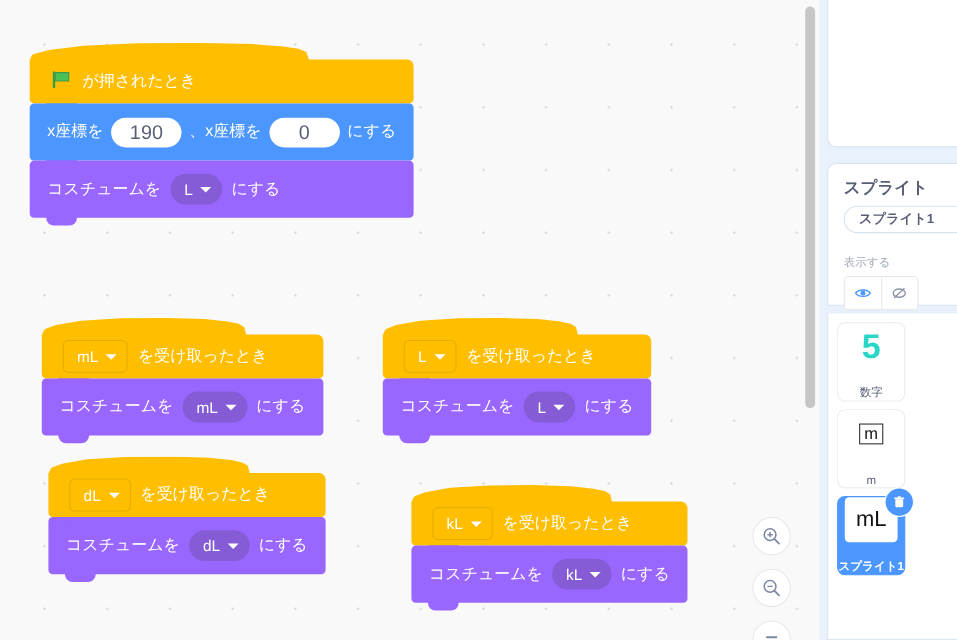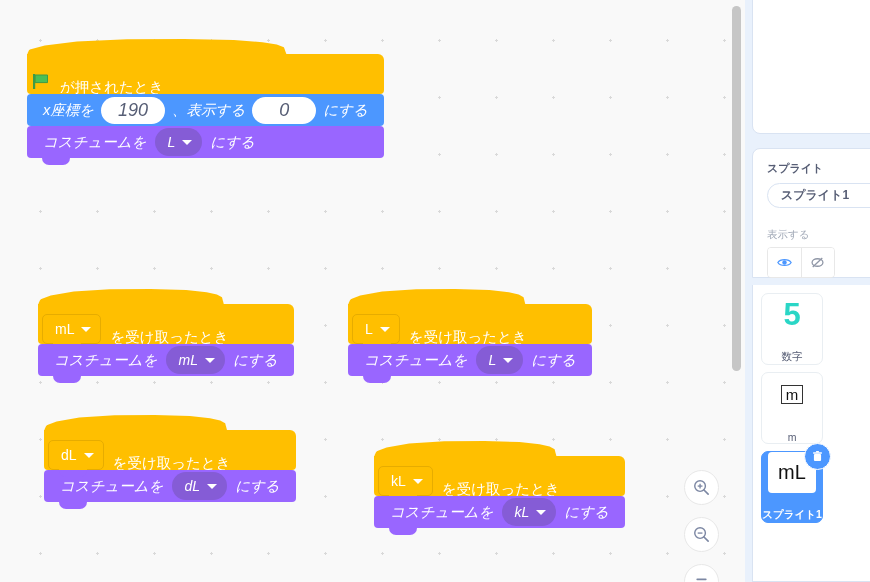--- a/index.html
+++ b/index.html
@@ -23,39 +23,38 @@
 
   
   .blk{position:relative;display:flex;align-items:center;box-sizing:border-box;
        color:#fff;font-size:14.5px;white-space:nowrap;}
   .blk .txt{line-height:1;}
 
   
   .hat{
     background:#FFBF00;
     border-radius:0 6px 4px 4px;
-    padding:0 16px 0 4px;
+    padding:0 16px 0 19px;
     height:40px;
     margin-top:16px;
-    align-items:flex-end;
   }
   .hat::before{
     content:"";position:absolute;left:0;top:-15px;width:100%;height:18px;
     background:#FFBF00;
     border-radius:40px 40px 0 0 / 26px 26px 0 0;
     clip-path:polygon(0 100%, 0 62%, 5% 36%, 14% 14%, 28% 2%, 44% 0, 58% 6%, 66% 18%, 70% 30%, 72% 46%, 73% 100%);
   }
   .hat::after{
     content:"";position:absolute;left:15px;bottom:-7px;width:28px;height:8px;
     background:#FFBF00;border-radius:0 0 7px 7px;
   }
 
   
   .stack{
-    height:32px;border-radius:4px;padding:0 16px;font-style:italic;
+    height:52px;border-radius:4px;padding:0 16px;
   }
   .stack::before{
     content:"";position:absolute;left:15px;top:0px;width:28px;height:7px;
     background:inherit;border-radius:0 0 7px 7px;z-index:0;
   }
   .stack::after{
     content:"";position:absolute;left:15px;bottom:-7px;width:28px;height:8px;
     background:inherit;border-radius:0 0 7px 7px;
   }
   .motion{background:#4C97FF;}
@@ -91,21 +90,21 @@
   #vscroll{position:absolute;left:731px;top:0;width:11px;height:582px;background:#F9F9F9;}
   #vthumb{position:absolute;left:732px;top:6px;width:9px;height:365px;background:#C6C6C6;border-radius:5px;}
 
   
   #stagewrap{position:absolute;left:745px;top:0;width:125px;height:140px;background:#E9F1FC;}
   #stage{position:absolute;left:752px;top:-8px;width:132px;height:140px;background:#fff;
          border:1px solid #D9E3F2;border-radius:8px;}
   #rightpanel{position:absolute;left:745px;top:140px;width:125px;height:442px;background:#E9F1FC;}
   #spriteinfo{position:absolute;left:752px;top:148px;width:132px;height:130px;background:#fff;
               border:1px solid #D9E3F2;border-radius:8px 8px 0 0;box-sizing:border-box;padding:12px 14px 0 14px;}
-  .lbl{font-size:11px;color:#575E75;font-weight:bold;}
+  .lbl{font-size:15px;color:#575E75;font-weight:bold;}
   .lbl2{font-size:10.5px;color:#A0A8B6;}
   #namefield{margin-top:7px;height:25px;border:1px solid #D9E3F2;border-radius:14px;
              display:flex;align-items:center;padding-left:13px;font-size:12px;color:#575E75;font-weight:bold;
              width:118px;box-sizing:border-box;}
   #showrow{margin-top:20px;}
   #toggles{margin-top:5px;display:flex;width:66px;height:29px;border:1px solid #E8E8E8;border-radius:4px;overflow:hidden;}
   .tgl{flex:1;display:flex;align-items:center;justify-content:center;background:#fff;}
   .tgl+.tgl{border-left:1px solid #E8E8E8;}
 
   #spritelist{position:absolute;left:752px;top:285px;width:132px;height:297px;background:#fff;
@@ -135,21 +134,21 @@
         <svg width="19" height="19" viewBox="0 0 19 19">
           <rect x="2" y="2" width="2.2" height="15" fill="#3E9B46"></rect>
           <path d="M4.2 3 L16.5 3 L16.5 10.6 L4.2 10.6 Z" fill="#4CBF56" stroke="#3E9B46" stroke-width="1"></path>
         </svg>
       </span>
       <span class="txt">が押されたとき</span>
     </div>
     <div class="blk stack motion">
       <span class="txt">x座標を</span>
       <span class="numfield">190</span>
-      <span class="txt">、表示する</span>
+      <span class="txt">、x座標を</span>
       <span class="numfield">0</span>
       <span class="txt">にする</span>
     </div>
     <div class="blk stack looks">
       <span class="txt">コスチュームを</span>
       <span class="dd-looks">
         <span>L</span>
         <i class="caret"></i>
       </span>
       <span class="txt">にする</span>

